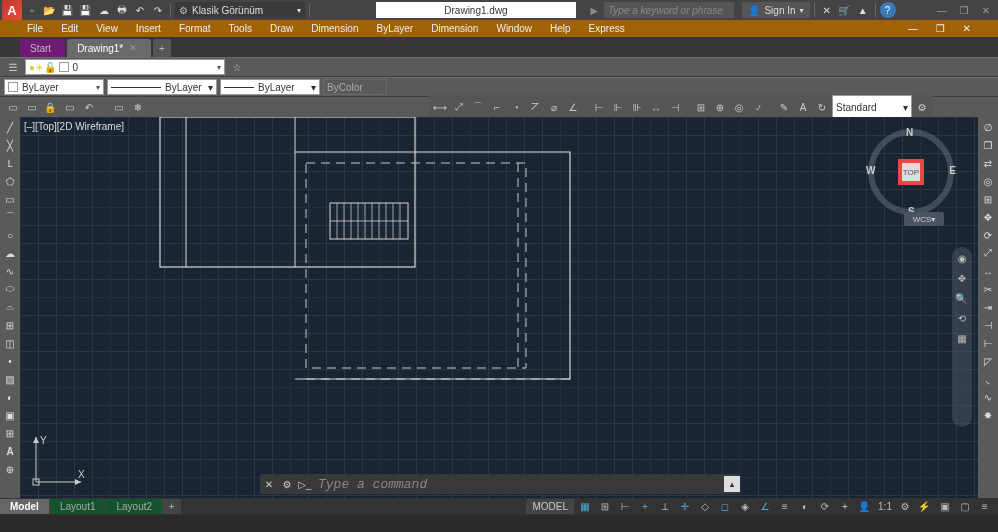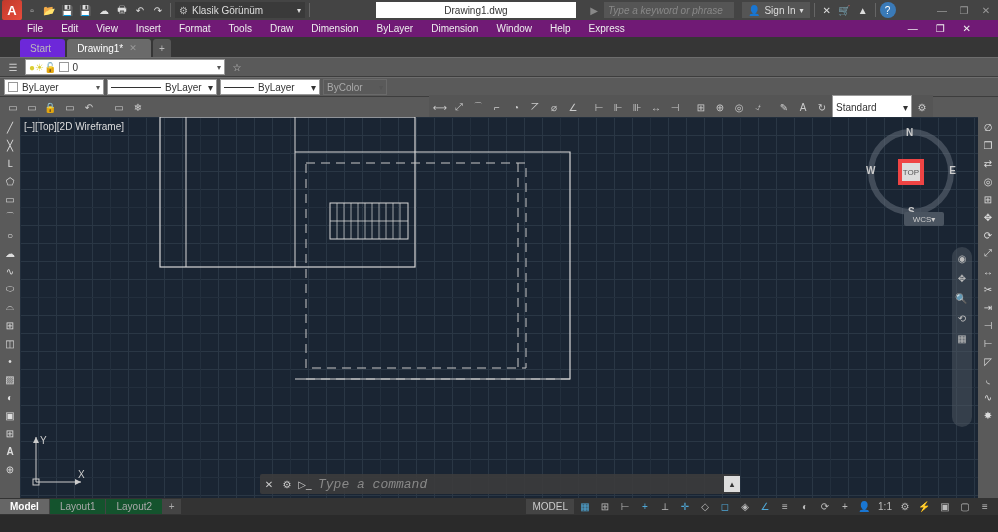--- a/index.html
+++ b/index.html
@@ -10,25 +10,25 @@
   .qa .ico{width:16px;height:16px;display:flex;align-items:center;justify-content:center;font-size:10px;color:#ddd;cursor:pointer}
   .qa .sep{width:1px;height:14px;background:#666;margin:0 2px}
   .qa .ws{width:130px;height:16px;background:#3a3a3a;font-size:10px;color:#ddd;display:flex;align-items:center;padding:0 4px;gap:4px}
   .qa .ws .gear{font-size:10px;color:#bbb}
   .qa .title{flex:0 0 200px;height:16px;background:#fff;color:#333;display:flex;align-items:center;justify-content:center;font-size:10px}
   .qa .search{flex:0 0 130px;height:16px;background:#555;color:#888;font-style:italic;font-size:10px;display:flex;align-items:center;padding:0 4px}
   .qa .signin{height:16px;background:#555;color:#ddd;font-size:10px;display:flex;align-items:center;padding:0 6px;gap:4px}
   .qa .spacer{flex:1}
   .qa .winctl{width:20px;height:16px;display:flex;align-items:center;justify-content:center;font-size:10px;color:#999;cursor:pointer}
   
-  .menu{height:17px;background:#701a75;display:flex;align-items:center;padding:0 18px;gap:0;font-size:10px;color:#eee}
+  .menu{height:17px;background:#a16207;display:flex;align-items:center;padding:0 18px;gap:0;font-size:10px;color:#eee}
   .menu span{padding:0 9px;cursor:pointer}
   
   .dtabs{height:20px;background:#363636;display:flex;align-items:flex-end;padding-left:20px}
-  .dtab{height:18px;padding:0 14px 0 10px;background:#6d28d9;color:#bbb;font-size:10px;display:flex;align-items:center;border-radius:3px 3px 0 0;margin-right:2px;position:relative;cursor:pointer}
+  .dtab{height:18px;padding:0 14px 0 10px;background:#701a75;color:#bbb;font-size:10px;display:flex;align-items:center;border-radius:3px 3px 0 0;margin-right:2px;position:relative;cursor:pointer}
   .dtab.active{background:#6a6a6a;color:#fff}
   .dtab .x{margin-left:6px;font-size:9px;color:#999}
   .dtab.plus{width:18px;justify-content:center;background:#555;padding:0}
   
   .pbar{height:20px;background:#5a5a5a;border-top:1px solid #6d6d6d;border-bottom:1px solid #3d3d3d;display:flex;align-items:center;padding:0 4px;gap:3px}
   .pbar .dd{height:16px;background:#fff;color:#333;font-size:10px;display:flex;align-items:center;padding:0 3px;border:1px solid #999;cursor:pointer}
   .pbar .dd .arr{margin-left:auto;color:#555;font-size:8px;padding-left:4px}
   .pbar .tool{width:18px;height:16px;background:#5a5a5a;display:flex;align-items:center;justify-content:center;font-size:10px;color:#ccc;cursor:pointer}
   .pbar .linedd{display:flex;align-items:center;height:16px;background:#fff;color:#333;border:1px solid #999;padding:0 3px;font-size:10px;cursor:pointer}
   .pbar .line-sample{width:50px;height:1px;background:#333;margin-right:4px}

